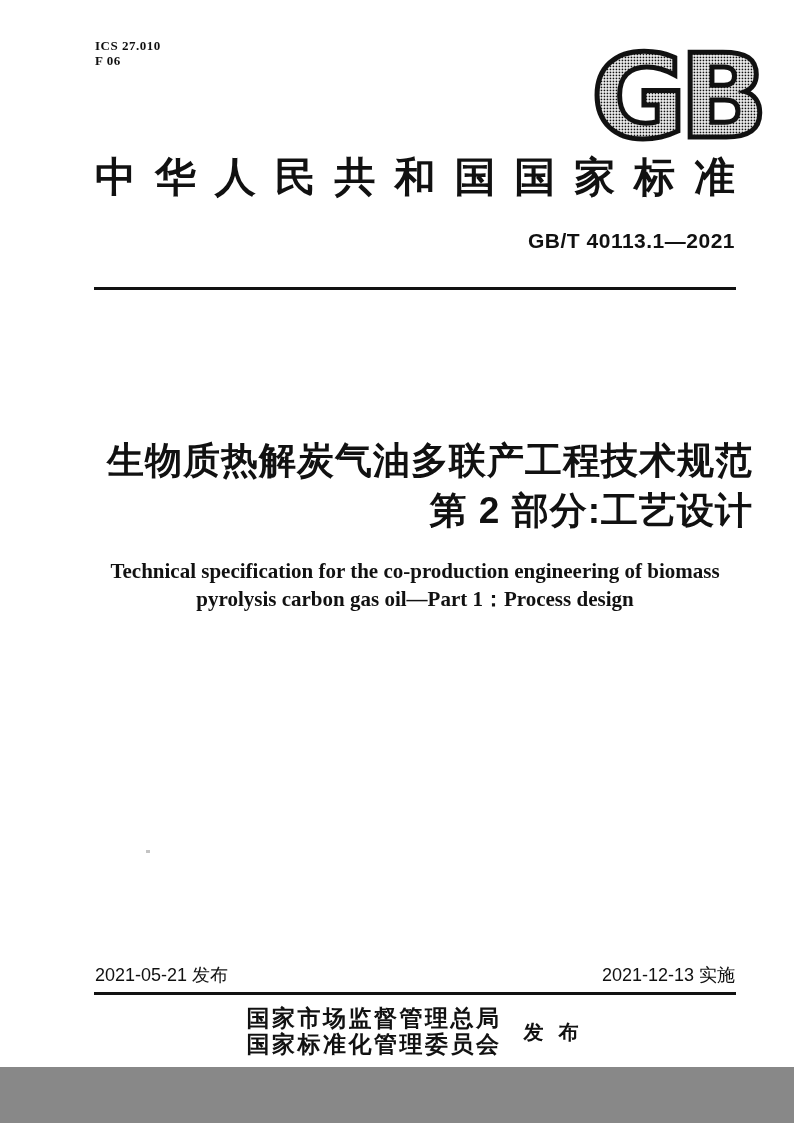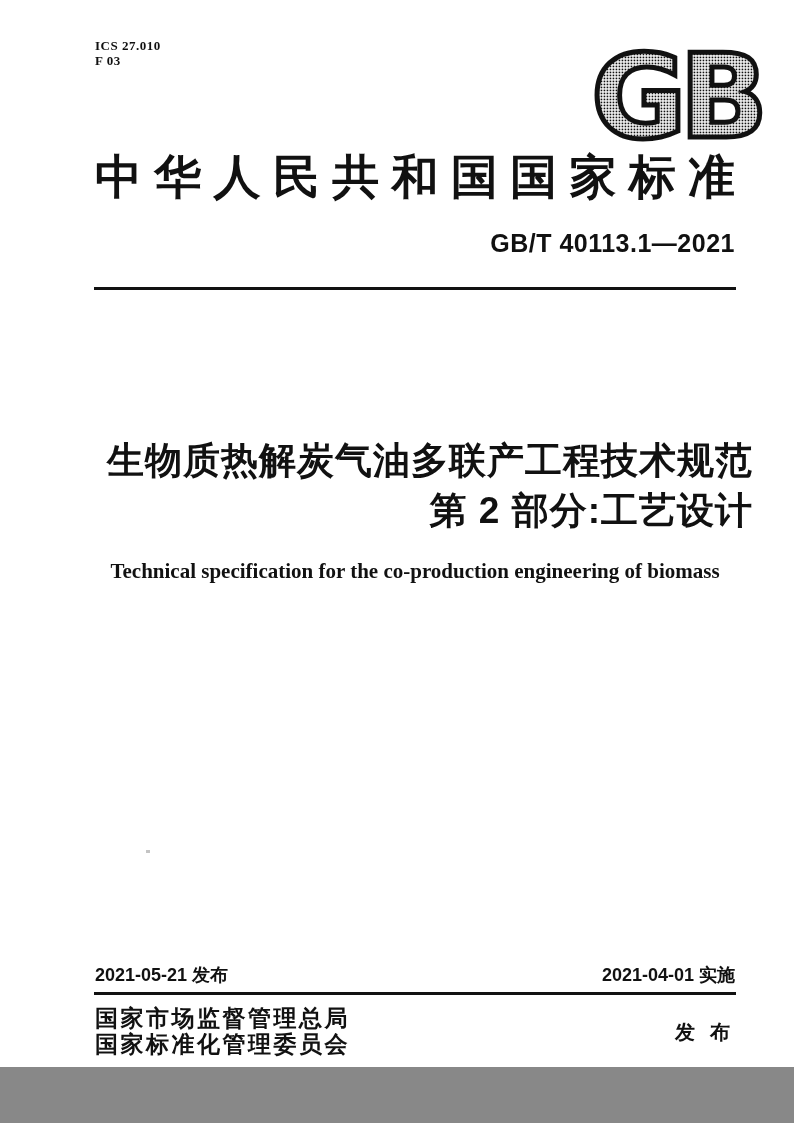--- a/index.html
+++ b/index.html
@@ -40,34 +40,34 @@
   .gb-logo svg { overflow: visible; }
   
   .nat-title {
     position: absolute;
     left: 95px;
     top: 154px;
     width: 640px;
     margin: 0;
     font-family: "Liberation Serif", serif;
     font-weight: bold;
-    font-size: 47px;
+    font-size: 41px;
     line-height: 46px;
     white-space: nowrap;
     text-align: justify;
     text-align-last: justify;
     text-justify: inter-character;
   }
   .std-no {
     position: absolute;
     right: 59px;
     top: 229px;
     font-family: "Liberation Sans", sans-serif;
     font-weight: bold;
-    font-size: 25px;
+    font-size: 21px;
     letter-spacing: 0.5px;
   }
   .rule {
     position: absolute;
     left: 94px;
     width: 642px;
     background: #111111;
   }
   .rule-top { top: 287px; height: 3px; }
   .rule-bottom { top: 992px; height: 3px; }
@@ -109,32 +109,32 @@
   }
   
   .dates-row {
     position: absolute;
     left: 95px;
     top: 963px;
     width: 640px;
     display: flex;
     justify-content: space-between;
     font-family: "Liberation Sans", sans-serif;
-    font-weight: bold;
+    font-weight: normal;
     font-size: 18px;
     white-space: nowrap;
   }
   
   .issuer-row {
     position: absolute;
     left: 95px;
     top: 1006px;
     width: 640px;
     display: flex;
-    justify-content: space-between;
+    justify-content: center;
     align-items: center;
     gap: 5px;
   }
   .issuer-lines {
     font-family: "Liberation Serif", serif;
     font-weight: bold;
     font-size: 23px;
     line-height: 26px;
     letter-spacing: 2.5px;
     white-space: nowrap;
@@ -148,21 +148,21 @@
     margin-left: 17px;
   }
 </style>
 </head>
 <body>
 
 <div class="page">
 
   <div class="ics-block">
     <div>ICS 27.010</div>
-    <div>F 03</div>
+    <div>F 06</div>
   </div>
 
   <div class="gb-logo">
     <svg width="176" height="98" viewBox="0 0 176 98">
       <defs>
         <pattern id="halftone" width="3" height="3" patternUnits="userSpaceOnUse">
           <rect width="3" height="3" fill="#ffffff"></rect>
           <rect x="0.6" y="0.6" width="1.7" height="1.7" fill="#111111"></rect>
         </pattern>
       </defs>
@@ -176,27 +176,28 @@
 
   <div class="rule rule-top"></div>
 
   <div class="cn-title">
     <div>生物质热解炭气油多联产工程技术规范</div>
     <div>第 2 部分:工艺设计</div>
   </div>
 
   <div class="en-title">
     <div>Technical specification for the co-production engineering of biomass</div>
+    <div>pyrolysis carbon gas oil—Part 1：Process design</div>
   </div>
 
   <div class="speck"></div>
 
   <div class="dates-row">
     <span>2021-05-21 发布</span>
-    <span>2021-04-01 实施</span>
+    <span>2021-12-13 实施</span>
   </div>
 
   <div class="rule rule-bottom"></div>
 
   <div class="issuer-row">
     <div class="issuer-lines">
       <div>国家市场监督管理总局</div>
       <div>国家标准化管理委员会</div>
     </div>
     <div class="publish">发 布</div>

